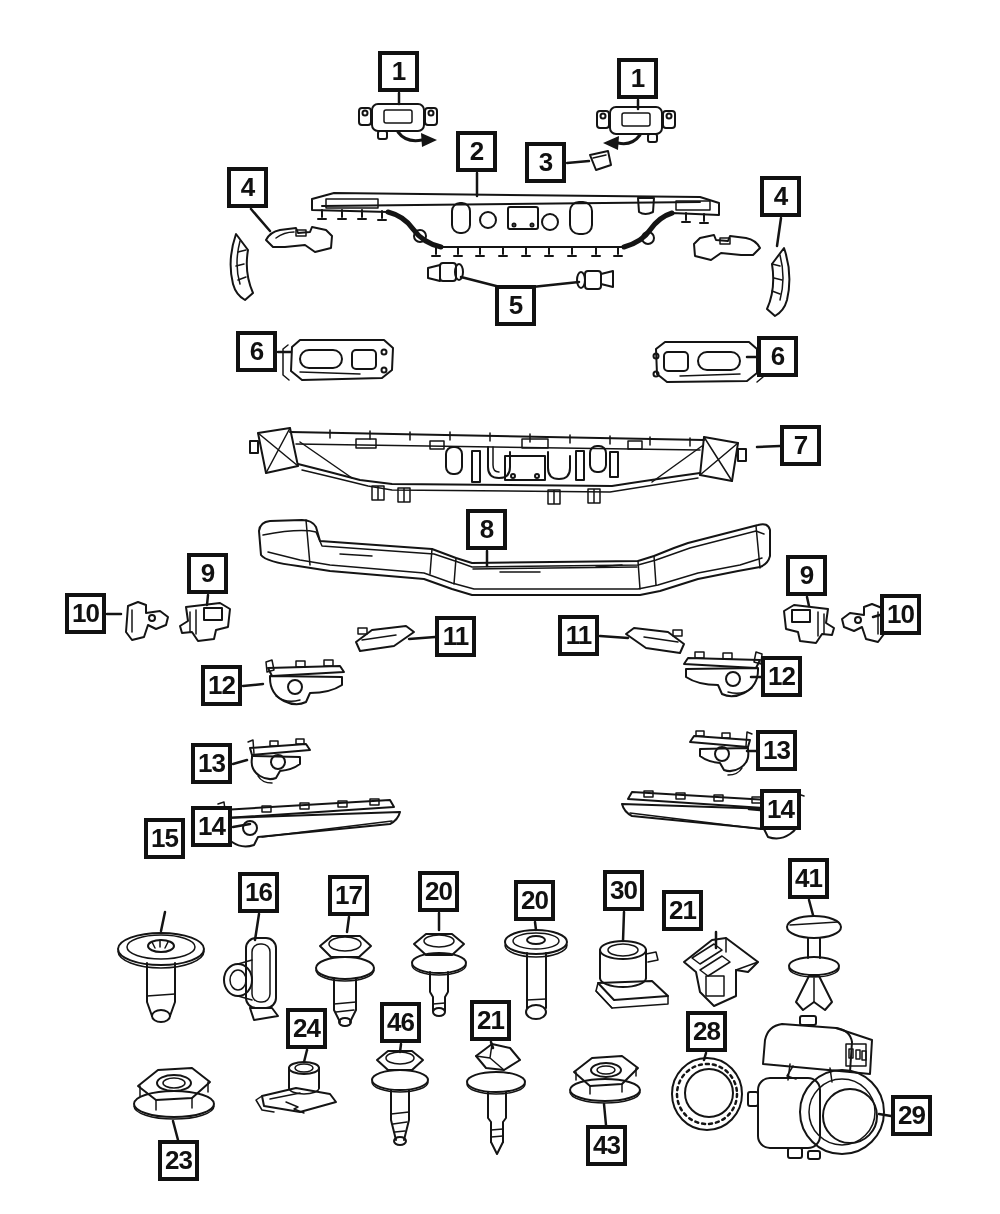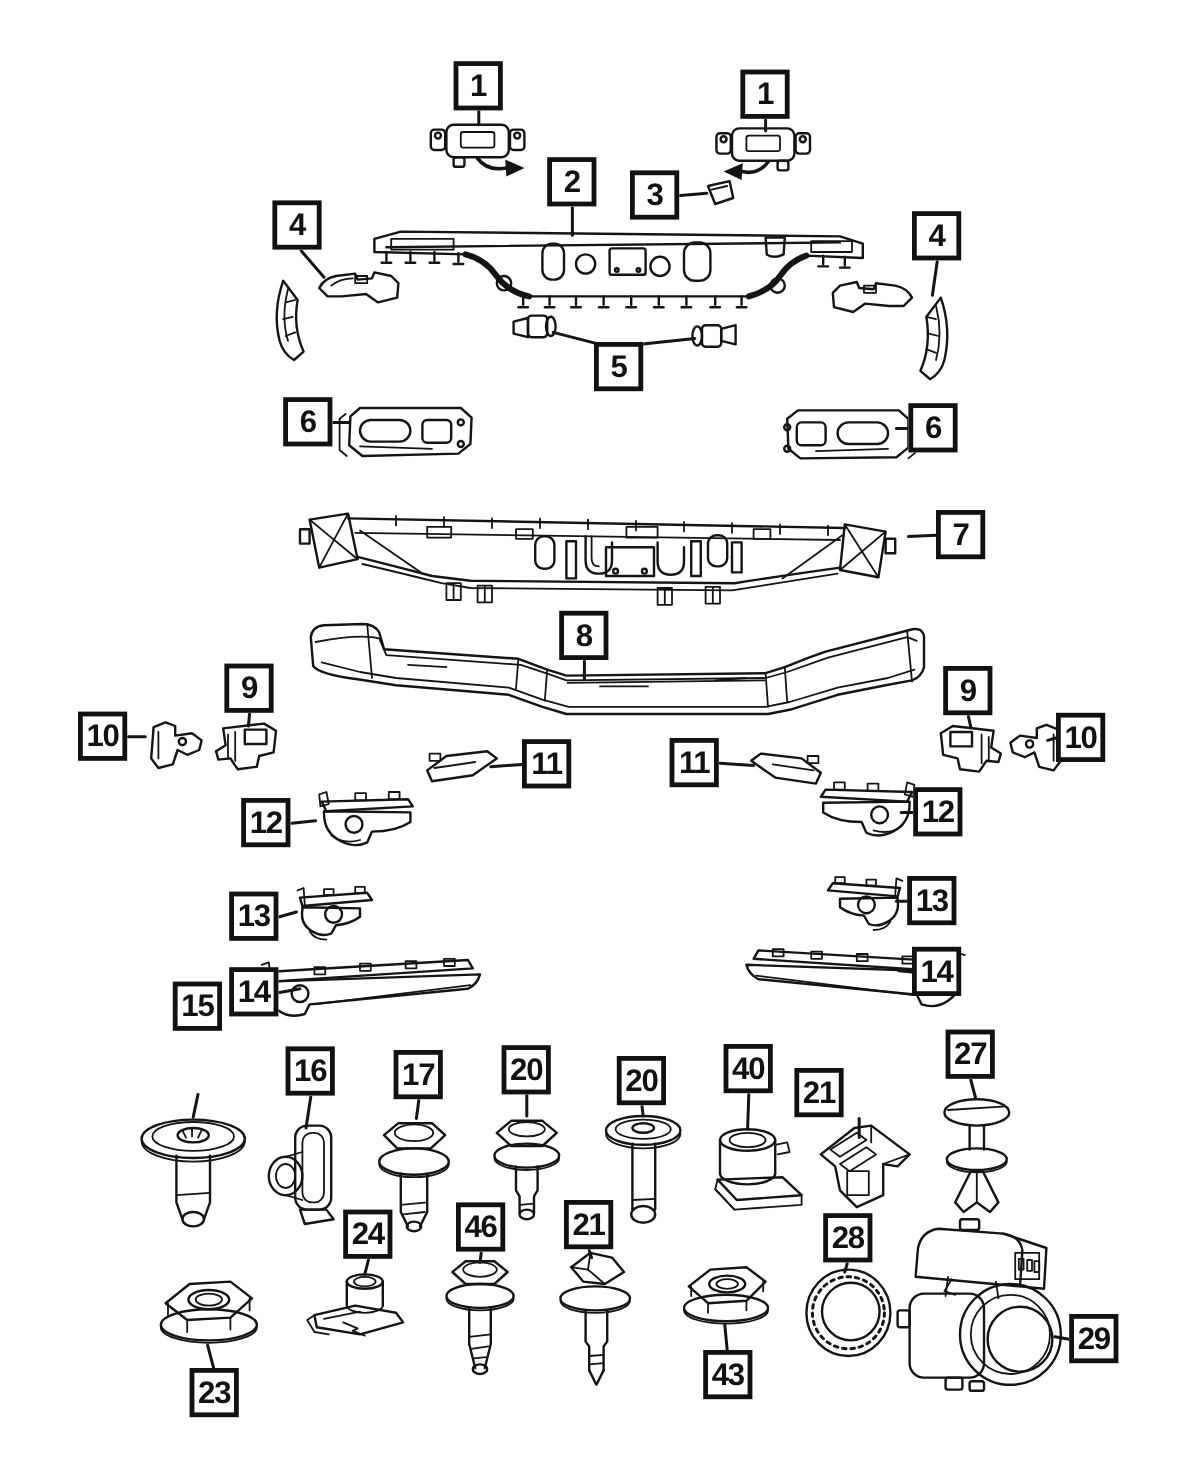--- a/index.html
+++ b/index.html
@@ -472,22 +472,22 @@
 <div class="co" style="left:761px;top:656px">12</div>
 <div class="co" style="left:191px;top:743px">13</div>
 <div class="co" style="left:756px;top:730px">13</div>
 <div class="co" style="left:191px;top:806px">14</div>
 <div class="co" style="left:760px;top:789px">14</div>
 <div class="co" style="left:144px;top:818px">15</div>
 <div class="co" style="left:238px;top:872px">16</div>
 <div class="co" style="left:328px;top:875px">17</div>
 <div class="co" style="left:418px;top:871px">20</div>
 <div class="co" style="left:514px;top:880px">20</div>
-<div class="co" style="left:603px;top:870px">40</div>
+<div class="co" style="left:603px;top:870px">30</div>
 <div class="co" style="left:662px;top:890px">21</div>
-<div class="co" style="left:788px;top:858px">27</div>
+<div class="co" style="left:788px;top:858px">41</div>
 <div class="co" style="left:158px;top:1140px">23</div>
 <div class="co" style="left:286px;top:1008px">24</div>
 <div class="co" style="left:380px;top:1002px">46</div>
 <div class="co" style="left:470px;top:1000px">21</div>
 <div class="co" style="left:586px;top:1125px">43</div>
 <div class="co" style="left:686px;top:1011px">28</div>
 <div class="co" style="left:891px;top:1095px">29</div>
 
 </body></html>

